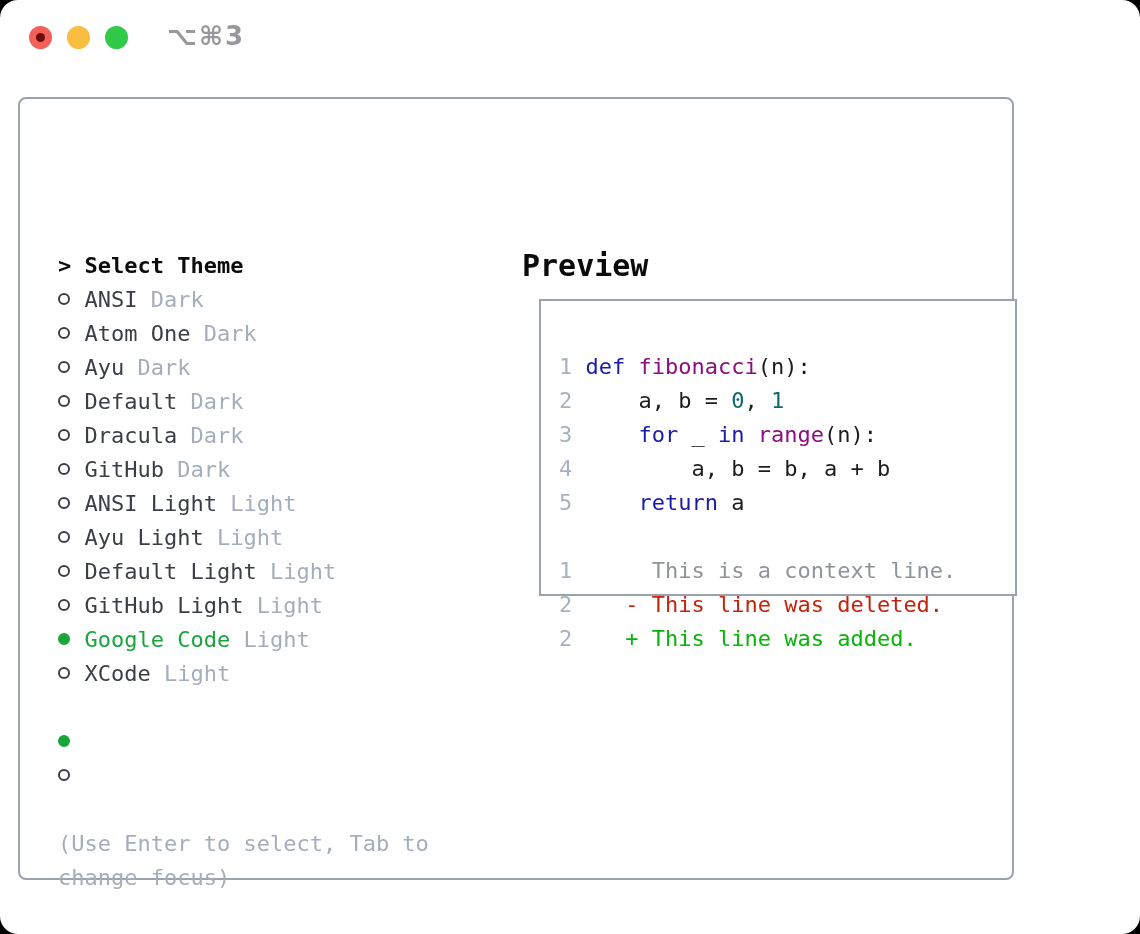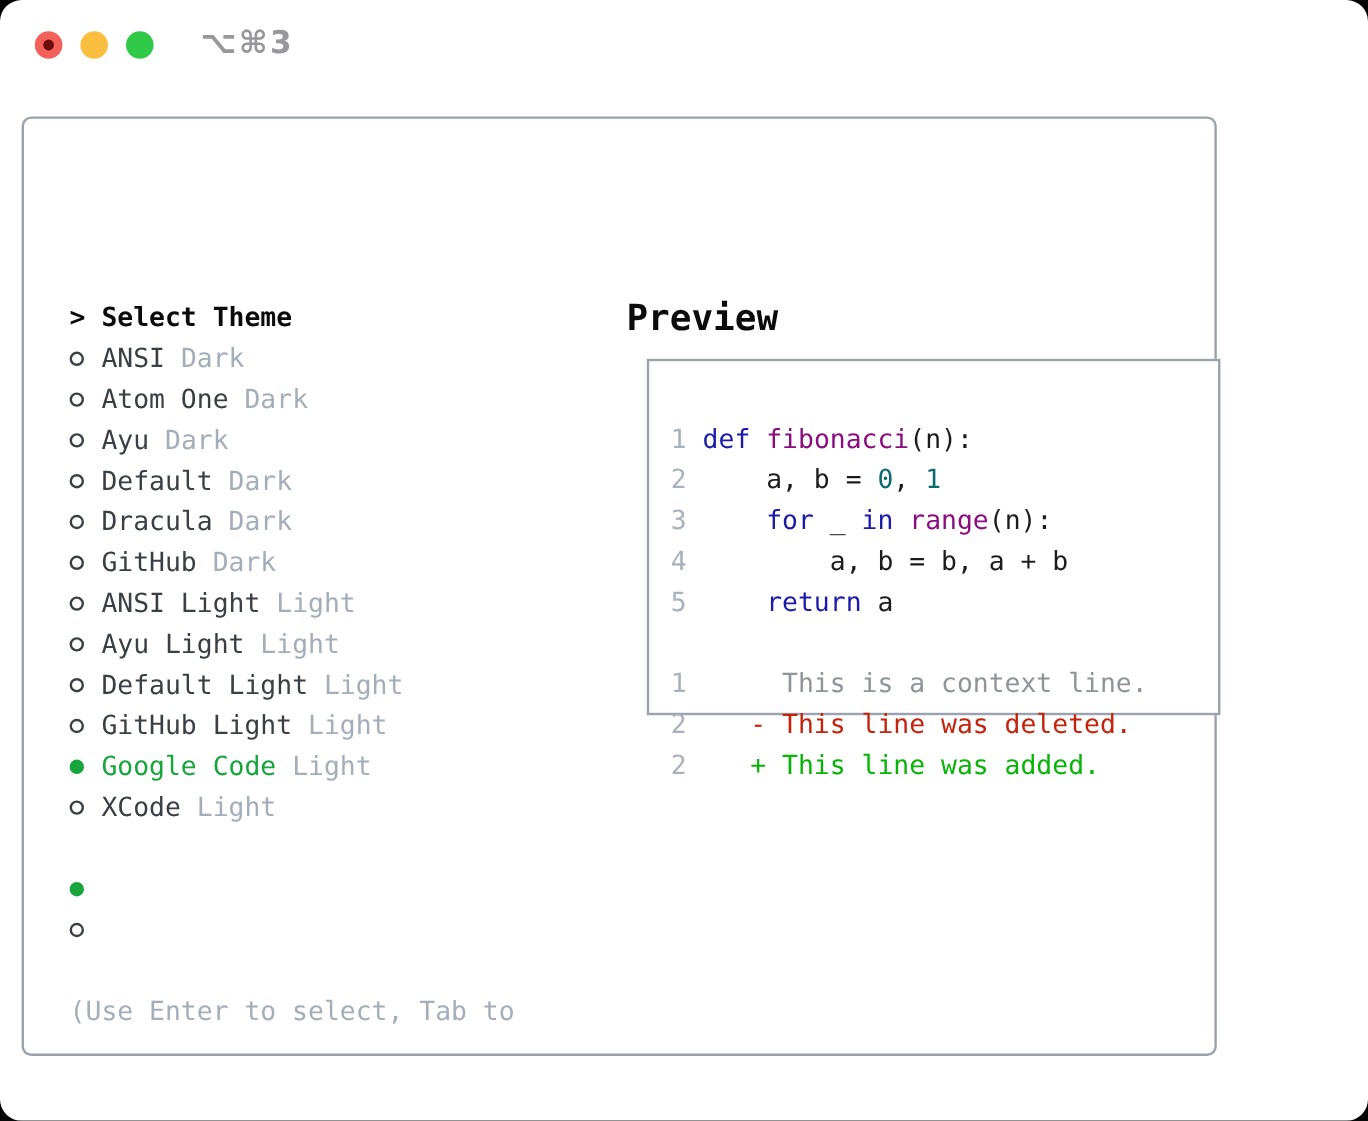--- a/index.html
+++ b/index.html
@@ -104,20 +104,21 @@
         <div class="row"><span class="marker-cell"><span class="bullet"></span></span><span class="label">Ayu Light</span><span class="suffix"> Light</span></div>
         <div class="row"><span class="marker-cell"><span class="bullet"></span></span><span class="label">Default Light</span><span class="suffix"> Light</span></div>
         <div class="row"><span class="marker-cell"><span class="bullet"></span></span><span class="label">GitHub Light</span><span class="suffix"> Light</span></div>
         <div class="row selected"><span class="marker-cell"><span class="bullet filled"></span></span><span class="label">Google Code</span><span class="suffix"> Light</span></div>
         <div class="row"><span class="marker-cell"><span class="bullet"></span></span><span class="label">XCode</span><span class="suffix"> Light</span></div>
         <div class="row"></div>
         <div class="row selected"><span class="marker-cell"><span class="bullet filled"></span></span></div>
         <div class="row"><span class="marker-cell"><span class="bullet"></span></span></div>
         <div class="row"></div>
         <div class="row hint-row"><span>(Use Enter to select, Tab to</span></div>
+        <div class="row hint-row"><span>change focus)</span></div>
       </div>
 
     <div class="preview-title">Preview</div>
 
     <div class="preview-box">
       <div class="preview-content" id="preview-content"><div class="pline"><span class="ln">1</span><span class="tok-pl"> </span><span class="tok-kw">def</span><span class="tok-pl"> </span><span class="tok-fn">fibonacci</span><span class="tok-pl">(n):</span></div><div class="pline"><span class="ln">2</span><span class="tok-pl">     a, b = </span><span class="tok-lit">0</span><span class="tok-pl">, </span><span class="tok-lit">1</span></div><div class="pline"><span class="ln">3</span><span class="tok-pl">     </span><span class="tok-kw">for</span><span class="tok-pl"> _ </span><span class="tok-kw">in</span><span class="tok-pl"> </span><span class="tok-fn">range</span><span class="tok-pl">(n):</span></div><div class="pline"><span class="ln">4</span><span class="tok-pl">         a, b = b, a + b</span></div><div class="pline"><span class="ln">5</span><span class="tok-pl">     </span><span class="tok-kw">return</span><span class="tok-pl"> a</span></div><div class="pline"></div><div class="pline"><span class="ln">1</span><span class="diff-context">      This is a context line.</span></div><div class="pline"><span class="ln">2</span><span class="diff-deleted">    - This line was deleted.</span></div><div class="pline"><span class="ln">2</span><span class="diff-added">    + This line was added.</span></div></div>
     </div>
 
   </div>
 </div>

